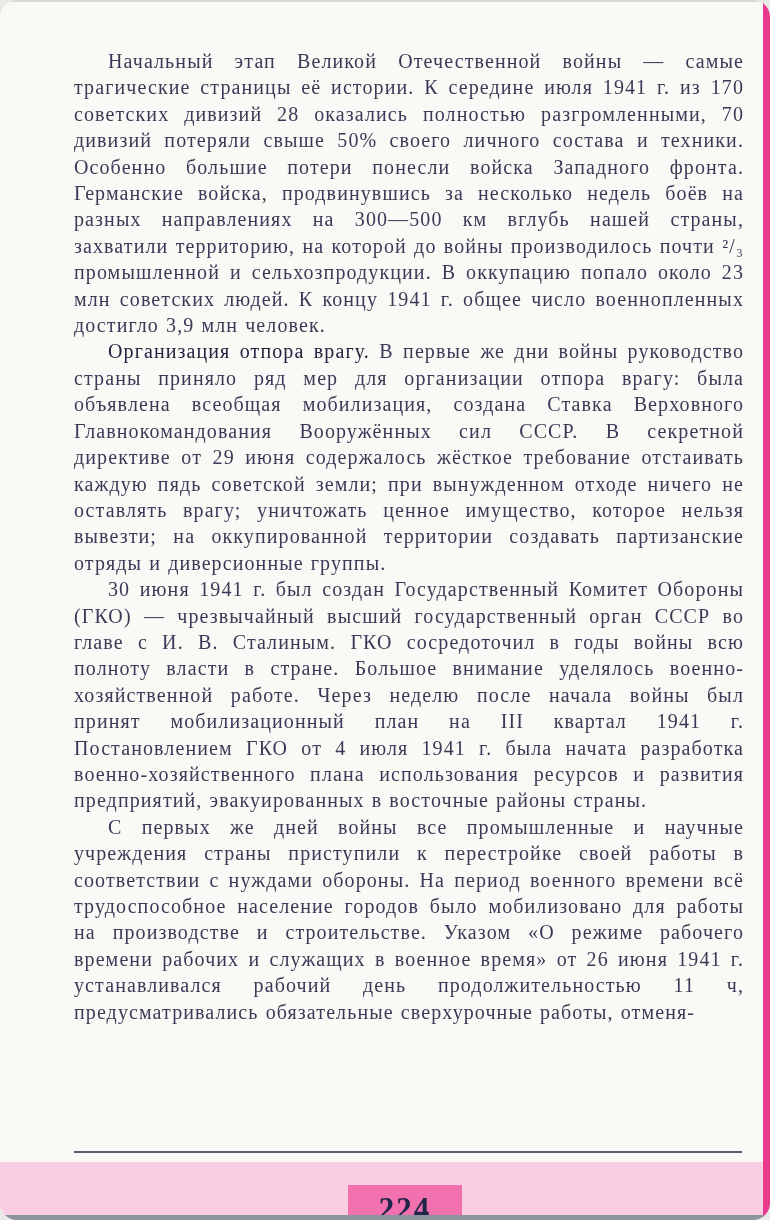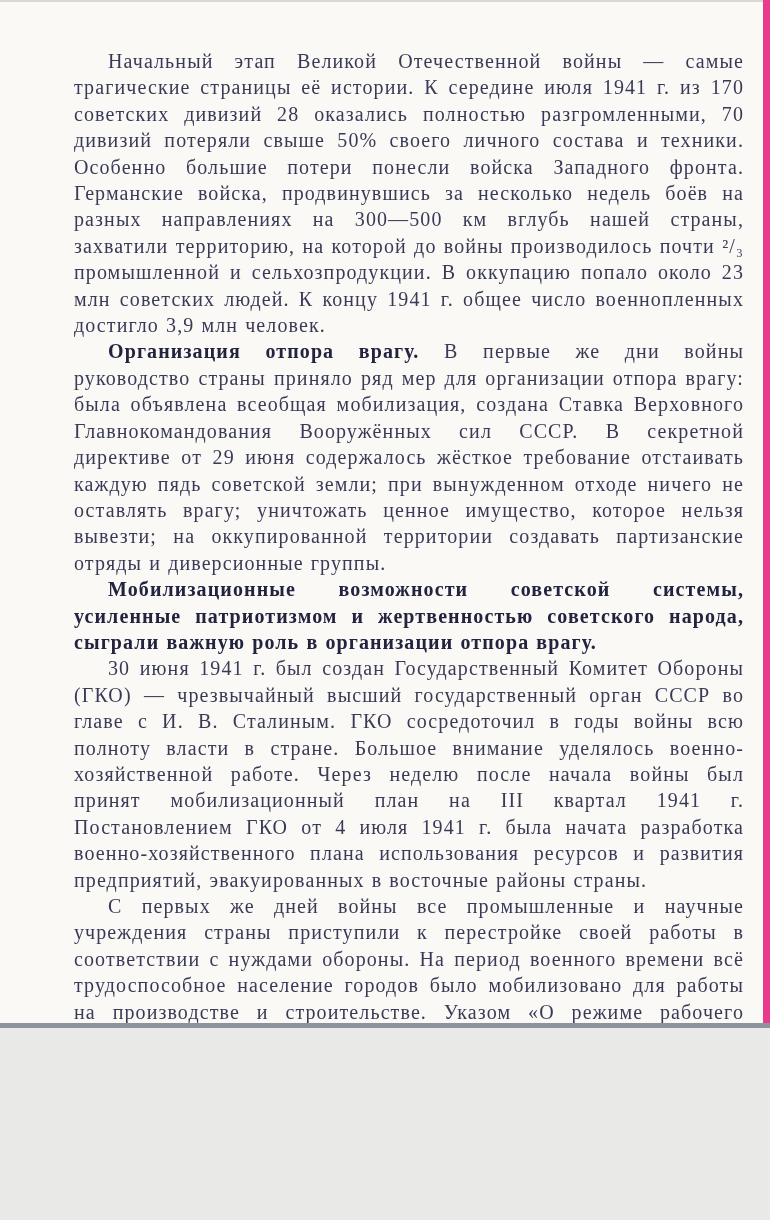--- a/index.html
+++ b/index.html
@@ -8,24 +8,25 @@
     --edge-strip:#e93a8e;
     --footer-band:#f9cde2;
     --page-number-box:#f171ae;
     --page-number-text:#20264a;
     --rule:#5c5c6e;
   }
   html,body{margin:0;padding:0;}
   body{background:#e9e9e7;}
   .scan{
     position:relative;
-    width:770px;height:1028px;
+    width:770px;height:1220px;
     background:#faf9f6;
     overflow:hidden;
     font-family:"Liberation Serif","DejaVu Serif",serif;
+    border-radius:17px;
   }
   .scan-edge-top{
     position:absolute;top:0;left:0;right:0;height:2px;
     background:#d8d8d4;
   }
   .scan-edge-bottom{
     position:absolute;bottom:0;left:0;right:0;height:5px;
     background:#8d939c;
   }
   .edge-strip{
@@ -40,21 +41,21 @@
     margin:0;
     text-indent:34px;
     text-align:justify;
     font-size:20px;
     line-height:26.4px;
     letter-spacing:1.1px;
     color:var(--text);
     word-spacing:1px;
   }
   .para .bold{
-    font-weight:700;
+    font-weight:400;
     color:var(--bold-text);
   }
   .page-rule{
     position:absolute;
     left:74px;width:668px;top:1151px;height:2px;
     background:var(--rule);
   }
   .footer-band{
     position:absolute;
     left:0;right:0;top:1162px;bottom:0;
@@ -76,21 +77,20 @@
 </style>
 </head>
 <body>
 
 <div class="scan">
   <div class="scan-edge-top"></div>
 
   <div class="text-column">
       <p class="para"><span class="normal">Начальный этап Великой Отечественной войны — самые трагические страницы её истории. К середине июля 1941 г. из 170 советских дивизий 28 оказались полностью разгромленными, 70 дивизий потеряли свыше 50% своего личного состава и техники. Особенно большие потери понесли войска Западного фронта. Германские войска, продвинувшись за несколько недель боёв на разных направлениях на 300—500 км вглубь нашей страны, захватили территорию, на которой до войны производилось почти ²/₃ промышленной и сельхозпродукции. В оккупацию попало около 23 млн советских людей. К концу 1941 г. общее число военнопленных достигло 3,9 млн человек.</span></p>
       <p class="para"><span class="bold">Организация отпора врагу. </span><span class="normal">В первые же дни войны руководство страны приняло ряд мер для организации отпора врагу: была объявлена всеобщая мобилизация, создана Ставка Верховного Главнокомандования Вооружённых сил СССР. В секретной директиве от 29 июня содержалось жёсткое требование отстаивать каждую пядь советской земли; при вынужденном отходе ничего не оставлять врагу; уничтожать ценное имущество, которое нельзя вывезти; на оккупированной территории создавать партизанские отряды и диверсионные группы.</span></p>
-      <p class="para"><span class="bold">Мобилизационные возможности советской системы, усиленные патриотизмом и жертвенностью советского народа, сыграли важную роль в организации отпора врагу.</span></p>
       <p class="para"><span class="normal">30 июня 1941 г. был создан Государственный Комитет Обороны (ГКО) — чрезвычайный высший государственный орган СССР во главе с И. В. Сталиным. ГКО сосредоточил в годы войны всю полноту власти в стране. Большое внимание уделялось военно-хозяйственной работе. Через неделю после начала войны был принят мобилизационный план на III квартал 1941 г. Постановлением ГКО от 4 июля 1941 г. была начата разработка военно-хозяйственного плана использования ресурсов и развития предприятий, эвакуированных в восточные районы страны.</span></p>
       <p class="para"><span class="normal">С первых же дней войны все промышленные и научные учреждения страны приступили к перестройке своей работы в соответствии с нуждами обороны. На период военного времени всё трудоспособное население городов было мобилизовано для работы на производстве и строительстве. Указом «О режиме рабочего времени рабочих и служащих в военное время» от 26 июня 1941 г. устанавливался рабочий день продолжительностью 11 ч, предусматривались обязательные сверхурочные работы, отменя-</span></p>
     </div>
 
   <div class="page-rule"></div>
 
   <div class="footer-band"></div>
 
   <div class="page-number-box">
     <span class="page-number">224</span>

